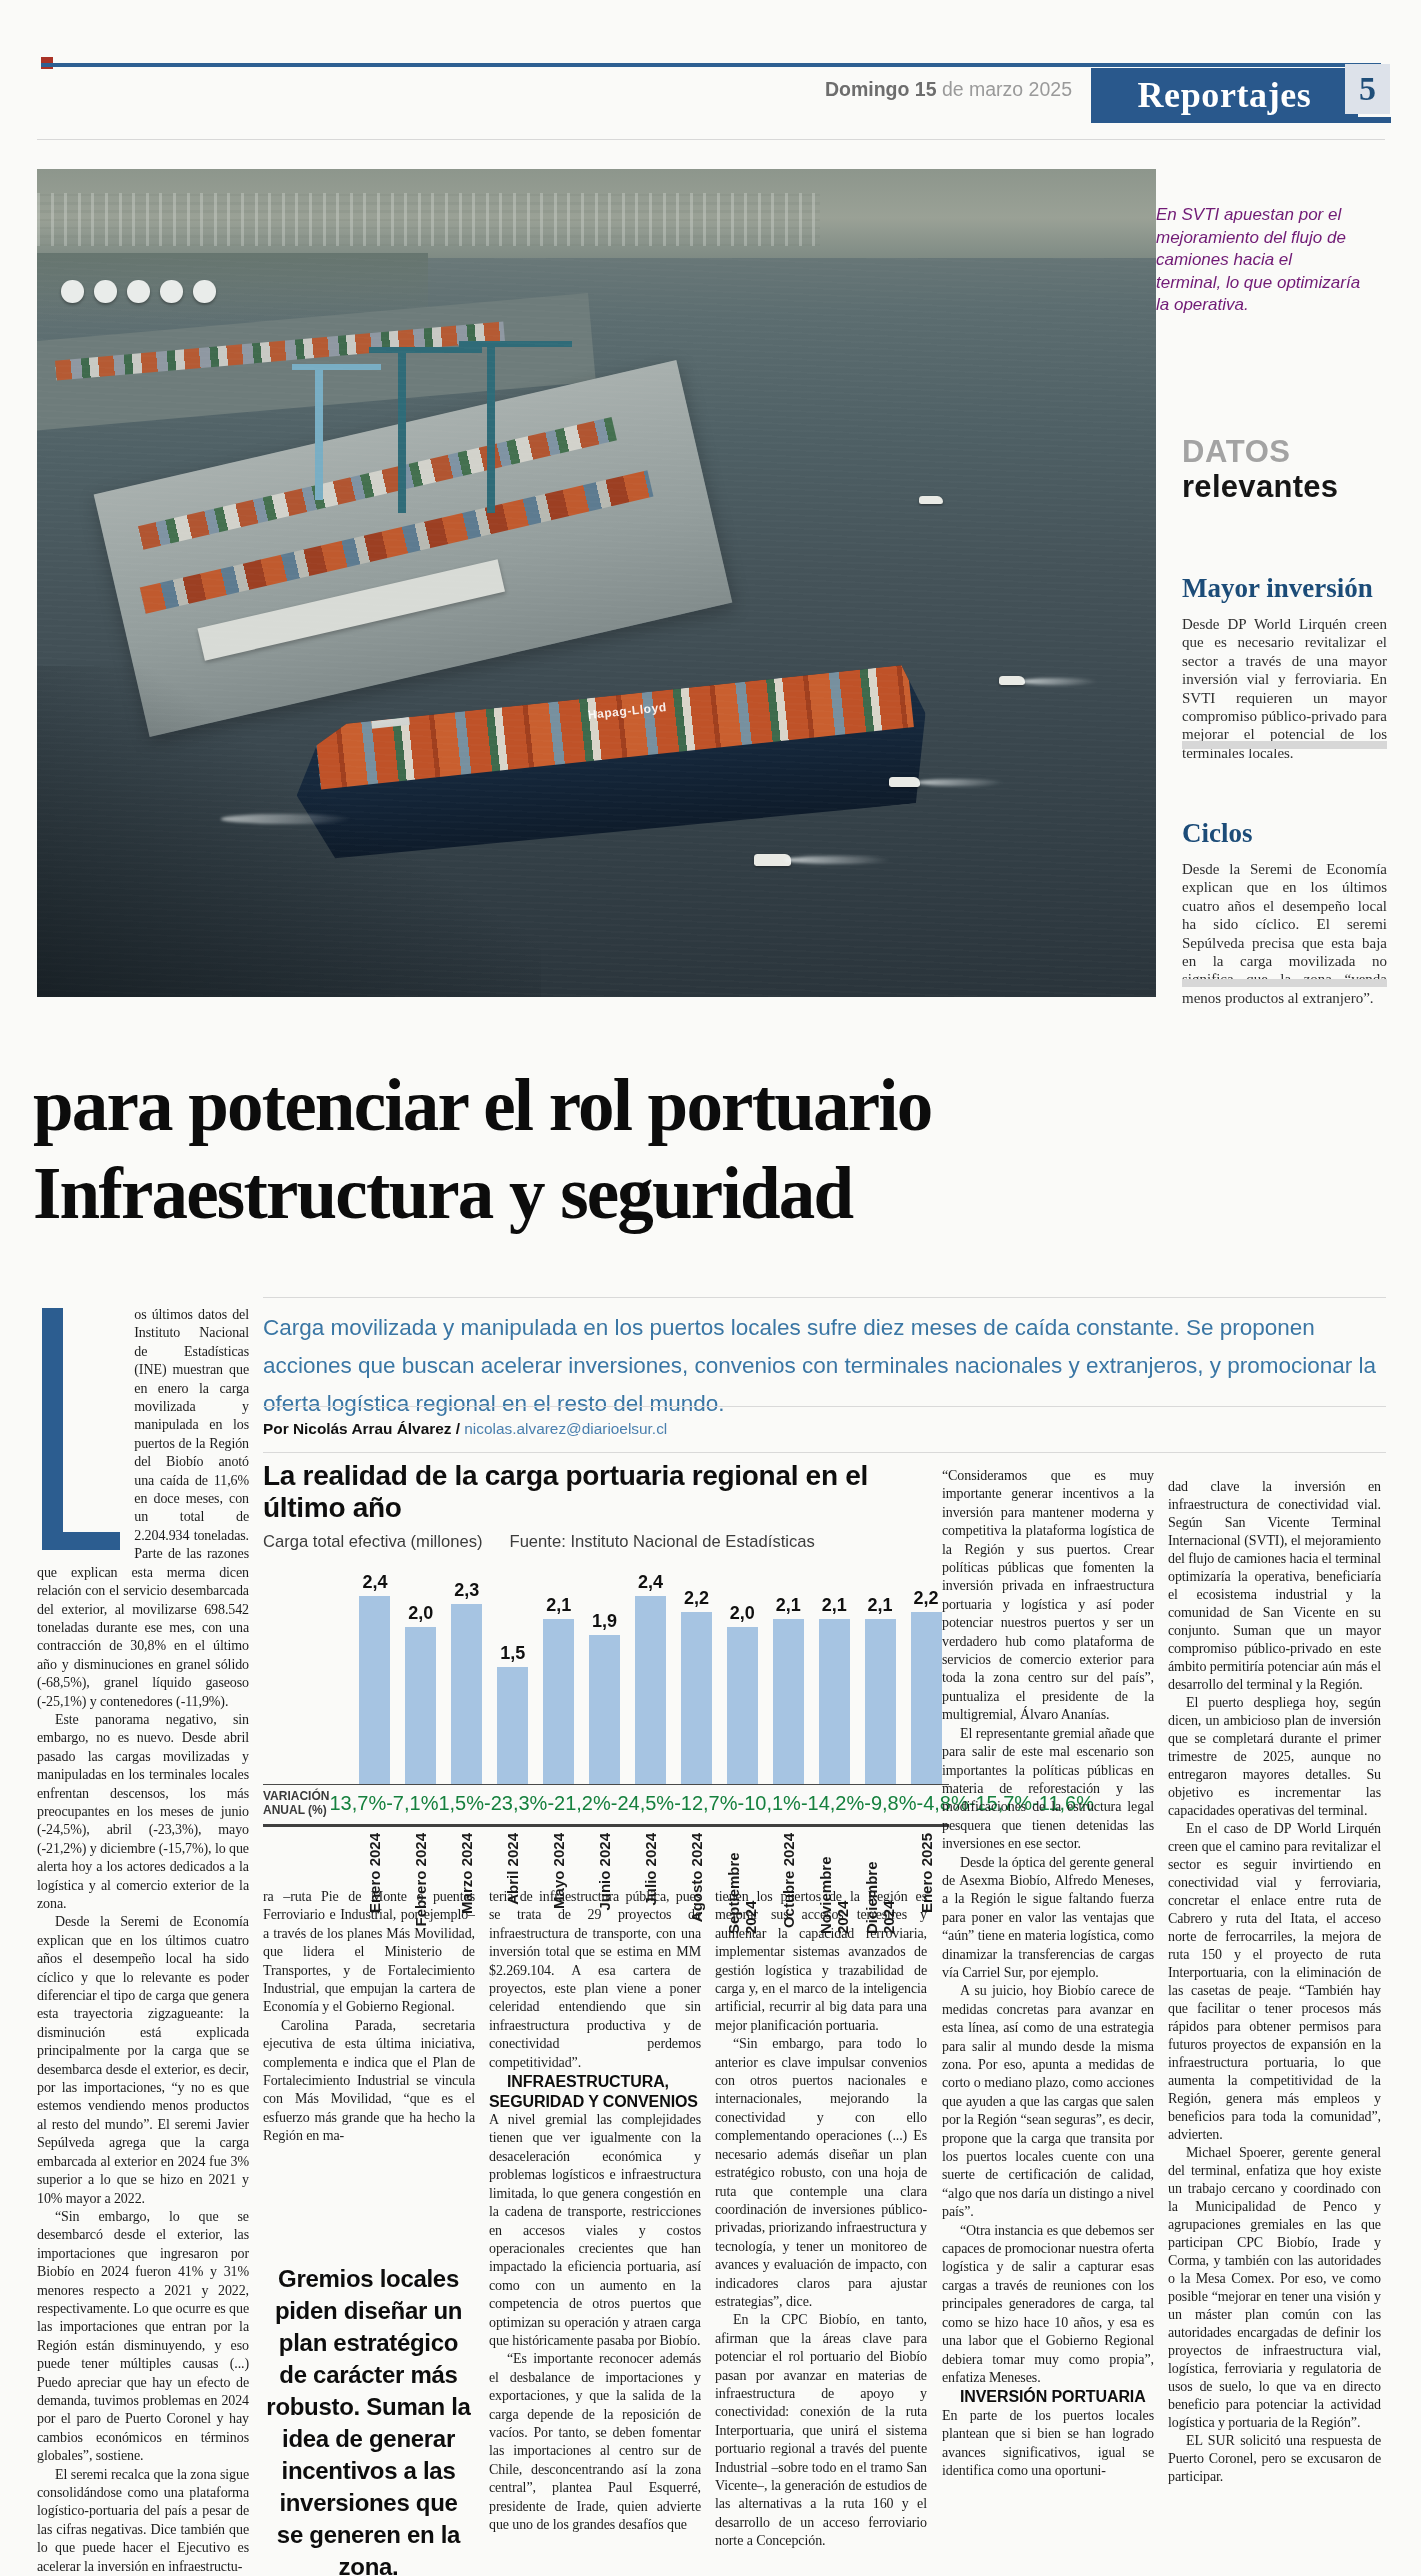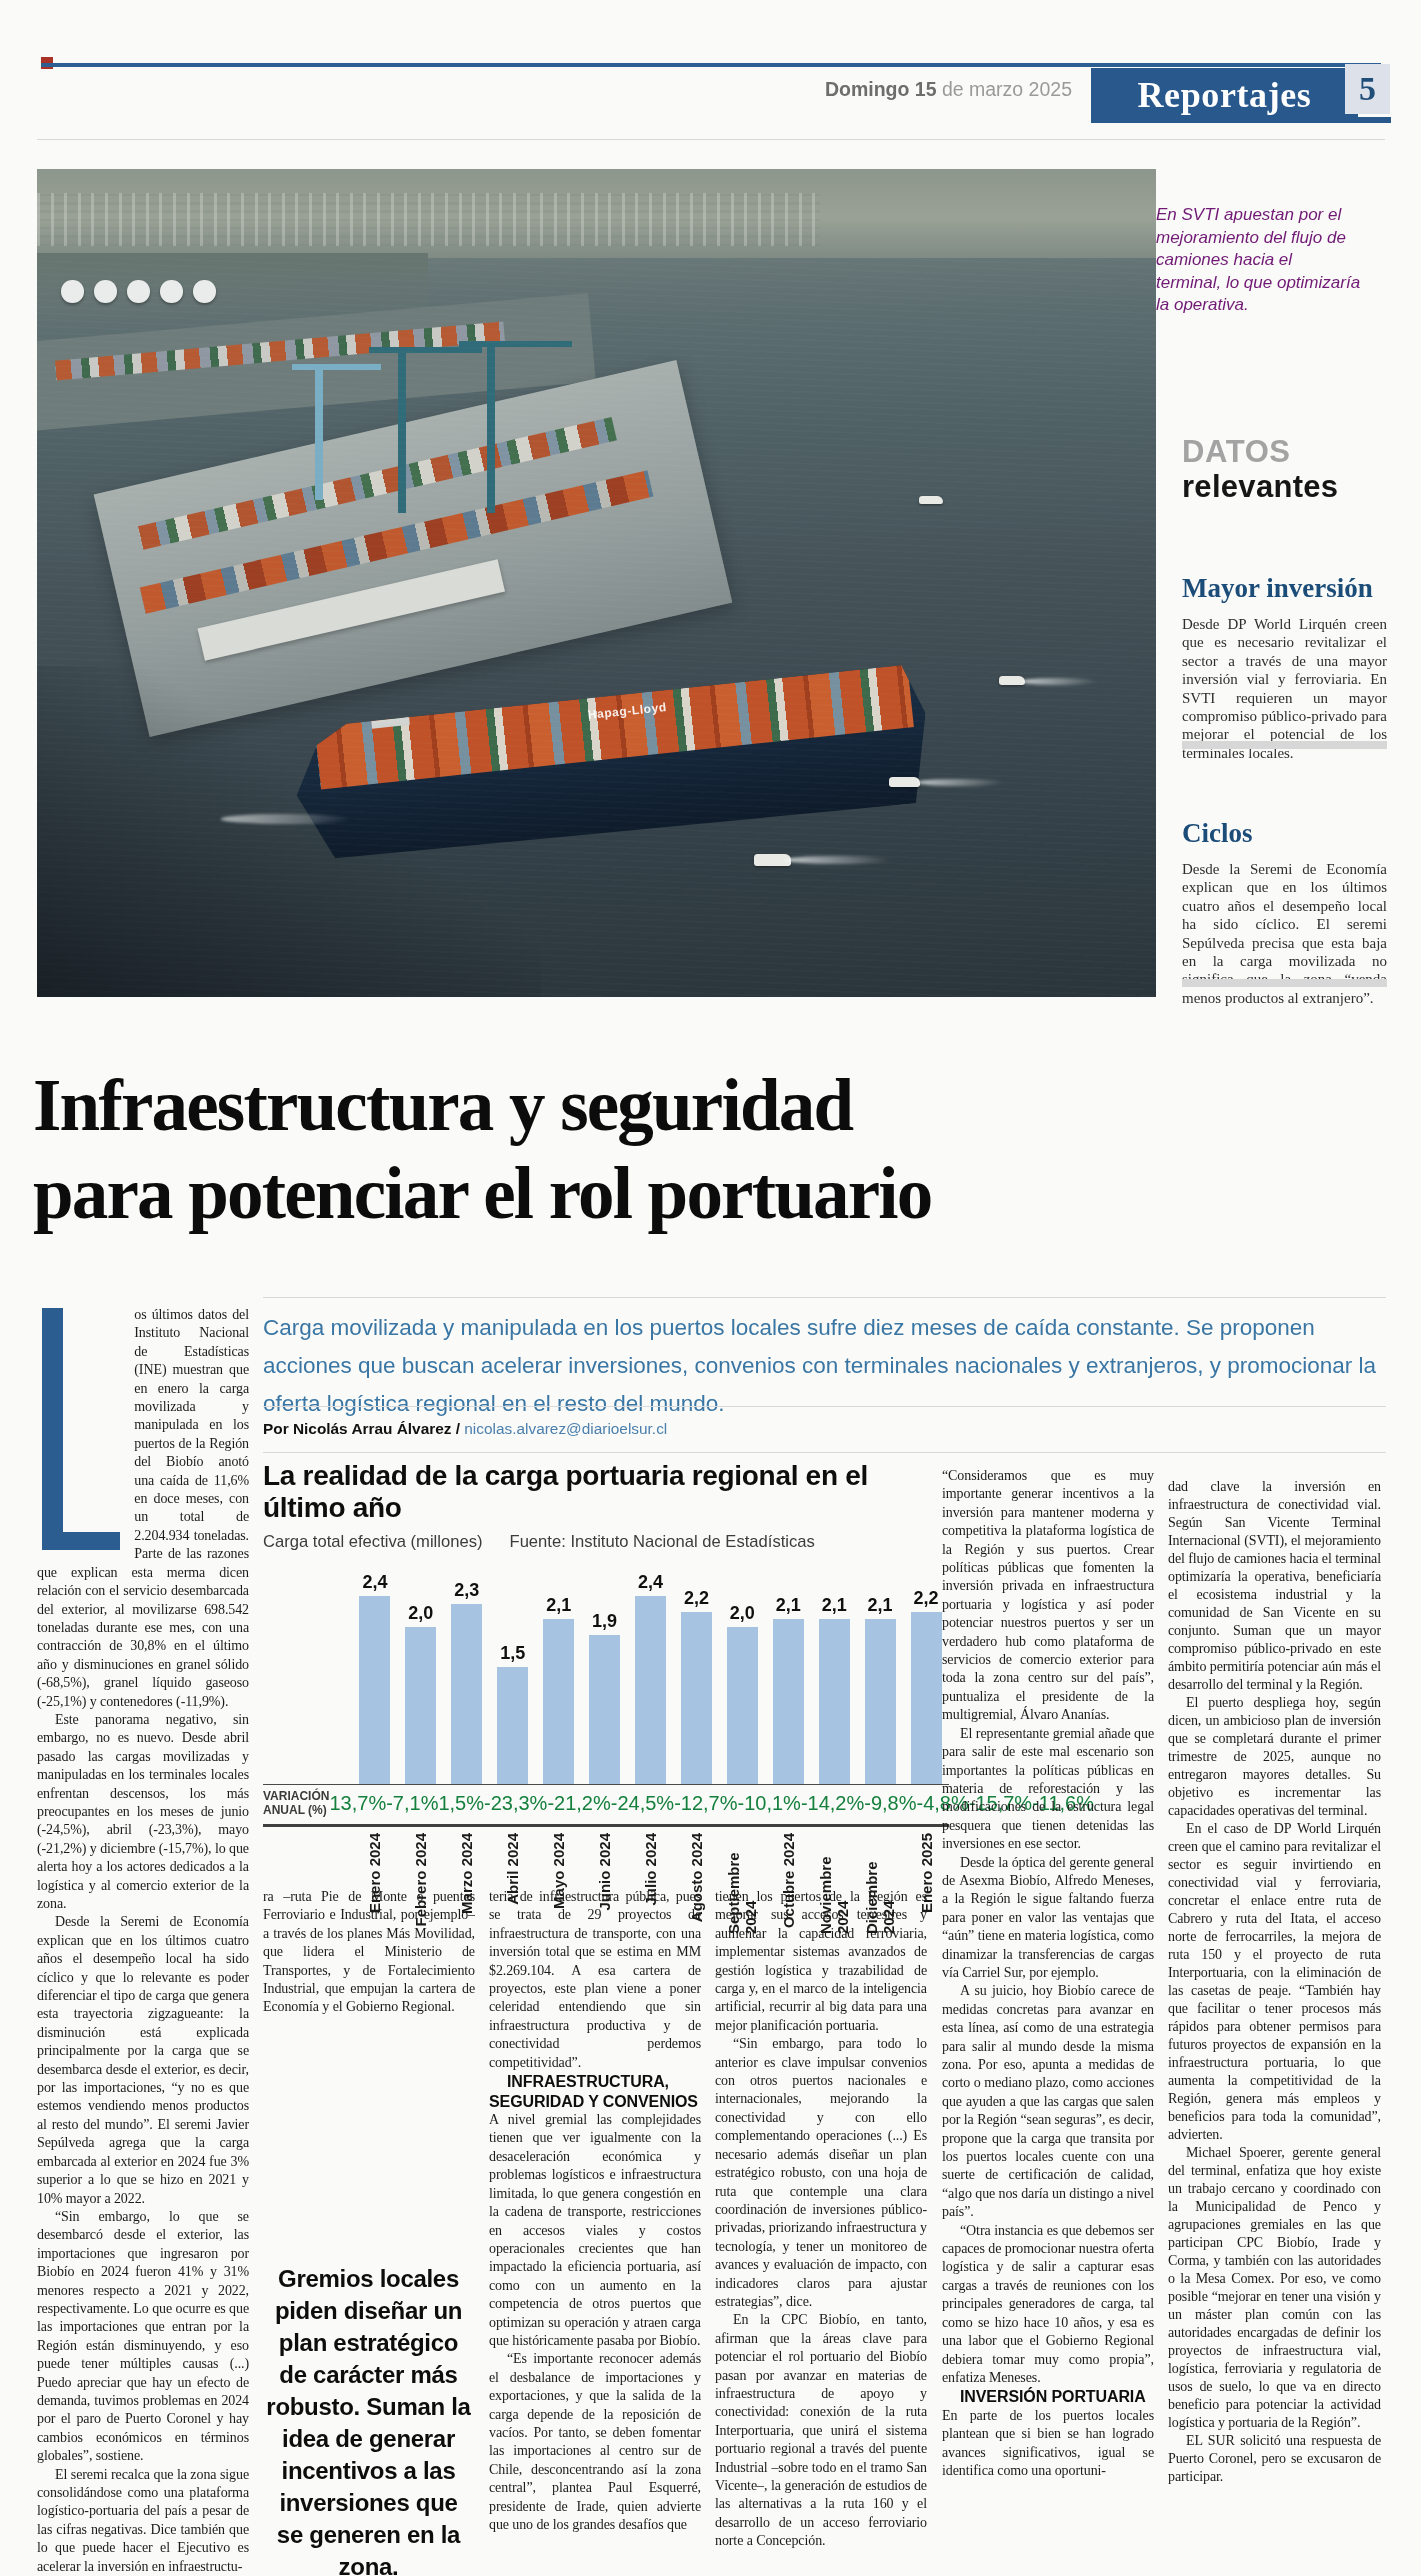--- a/index.html
+++ b/index.html
@@ -171,22 +171,22 @@
   <div class="abs datos">DATOS</div>
   <div class="abs relevantes">relevantes</div>
   <div class="abs rail-title" style="top:573px;">Mayor inversión</div>
   <div class="abs rail-body" style="top:615px;">Desde DP World Lirquén creen que es necesario revitalizar el sector a través de una mayor inversión vial y ferroviaria. En SVTI requieren un mayor compromiso público-privado para mejorar el potencial de los terminales locales.</div>
   <div class="abs rail-div" style="top:741px;"></div>
   <div class="abs rail-title" style="top:818px;">Ciclos</div>
   <div class="abs rail-body" style="top:860px;">Desde la Seremi de Economía explican que en los últimos cuatro años el desempeño local ha sido cíclico. El seremi Sepúlveda precisa que esta baja en la carga movilizada no significa que la zona “venda menos productos al extranjero”.</div>
   <div class="abs rail-div" style="top:979px;"></div>
 
   <div class="abs headline">
+    <div>para potenciar el rol portuario</div>
     <div>Infraestructura y seguridad</div>
-    <div>para potenciar el rol portuario</div>
   </div>
 
   <div class="abs rule" style="left:263px;top:1297px;width:1123px;"></div>
   <div class="abs lead">Carga movilizada y manipulada en los puertos locales sufre diez meses de caída constante. Se proponen acciones que buscan acelerar inversiones, convenios con terminales nacionales y extranjeros, y promocionar la oferta logística regional en el resto del mundo.</div>
   <div class="abs rule" style="left:263px;top:1406px;width:1123px;"></div>
   <div class="abs byline"><b>Por Nicolás Arrau Álvarez / </b><span class="mail">nicolas.alvarez@diarioelsur.cl</span></div>
   <div class="abs rule" style="left:263px;top:1452px;width:1123px;"></div>
 
   <div class="abs chart">
     <div class="chart-title">La realidad de la carga portuaria regional en el último año</div>
@@ -316,20 +316,21 @@
       </div>
     <p class="first">os últimos datos del Instituto Nacional de Estadísticas (INE) muestran que en enero la carga movilizada y manipulada en los puertos de la Región del Biobío anotó una caída de 11,6% en doce meses, con un total de 2.204.934 toneladas. Parte de las razones que explican esta merma dicen relación con el servicio desembarcada del exterior, al movilizarse 698.542 toneladas durante ese mes, con una contracción de 30,8% en el último año y disminuciones en granel sólido (-68,5%), granel líquido gaseoso (-25,1%) y contenedores (-11,9%).</p>
     <p>Este panorama negativo, sin embargo, no es nuevo. Desde abril pasado las cargas movilizadas y manipuladas en los terminales locales enfrentan descensos, los más preocupantes en los meses de junio (-24,5%), abril (-23,3%), mayo (-21,2%) y diciembre (-15,7%), lo que alerta hoy a los actores dedicados a la logística y al comercio exterior de la zona.</p>
     <p>Desde la Seremi de Economía explican que en los últimos cuatro años el desempeño local ha sido cíclico y que lo relevante es poder diferenciar el tipo de carga que genera esta trayectoria zigzagueante: la disminución está explicada principalmente por la carga que se desembarca desde el exterior, es decir, por las importaciones, “y no es que estemos vendiendo menos productos al resto del mundo”. El seremi Javier Sepúlveda agrega que la carga embarcada al exterior en 2024 fue 3% superior a lo que se hizo en 2021 y 10% mayor a 2022.</p>
     <p>“Sin embargo, lo que se desembarcó desde el exterior, las importaciones que ingresaron por Biobío en 2024 fueron 41% y 31% menores respecto a 2021 y 2022, respectivamente. Lo que ocurre es que las importaciones que entran por la Región están disminuyendo, y eso puede tener múltiples causas (...) Puedo apreciar que hay un efecto de demanda, tuvimos problemas en 2024 por el paro de Puerto Coronel y hay cambios económicos en términos globales”, sostiene.</p>
     <p>El seremi recalca que la zona sigue consolidándose como una plataforma logístico-portuaria del país a pesar de las cifras negativas. Dice también que lo que puede hacer el Ejecutivo es acelerar la inversión en infraestructu-</p>
   </div>
 
   <div class="bodycol" style="left:263px;top:1888px;height:355px;">
     <p class="first">ra –ruta Pie de Monte o puentes Ferroviario e Industrial, por ejemplo– a través de los planes Más Movilidad, que lidera el Ministerio de Transportes, y de Fortalecimiento Industrial, que empujan la cartera de Economía y el Gobierno Regional.</p>
+    <p>Carolina Parada, secretaria ejecutiva de esta última iniciativa, complementa e indica que el Plan de Fortalecimiento Industrial se vincula con Más Movilidad, “que es el esfuerzo más grande que ha hecho la Región en ma-</p>
   </div>
 
   <div class="abs pull-quote">Gremios locales piden diseñar un plan estratégico de carácter más robusto. Suman la idea de generar incentivos a las inversiones que se generen en la zona.</div>
 
   <div class="bodycol" style="left:489px;top:1888px;height:682px;">
     <p class="first">teria de infraestructura pública, pues se trata de 29 proyectos de infraestructura de transporte, con una inversión total que se estima en MM $2.269.104. A esa cartera de proyectos, este plan viene a poner celeridad entendiendo que sin infraestructura productiva y de conectividad perdemos competitividad”.</p>
     <p class="colsubhead">INFRAESTRUCTURA, SEGURIDAD Y CONVENIOS</p>
     <p class="first">A nivel gremial las complejidades tienen que ver igualmente con la desaceleración económica y problemas logísticos e infraestructura limitada, lo que genera congestión en la cadena de transporte, restricciones en accesos viales y costos operacionales crecientes que han impactado la eficiencia portuaria, así como con un aumento en la competencia de otros puertos que optimizan su operación y atraen carga que históricamente pasaba por Biobío.</p>
     <p>“Es importante reconocer además el desbalance de importaciones y exportaciones, y que la salida de la carga depende de la reposición de vacíos. Por tanto, se deben fomentar las importaciones al centro sur de Chile, desconcentrando así la zona central”, plantea Paul Esquerré, presidente de Irade, quien advierte que uno de los grandes desafíos que</p>
   </div>

